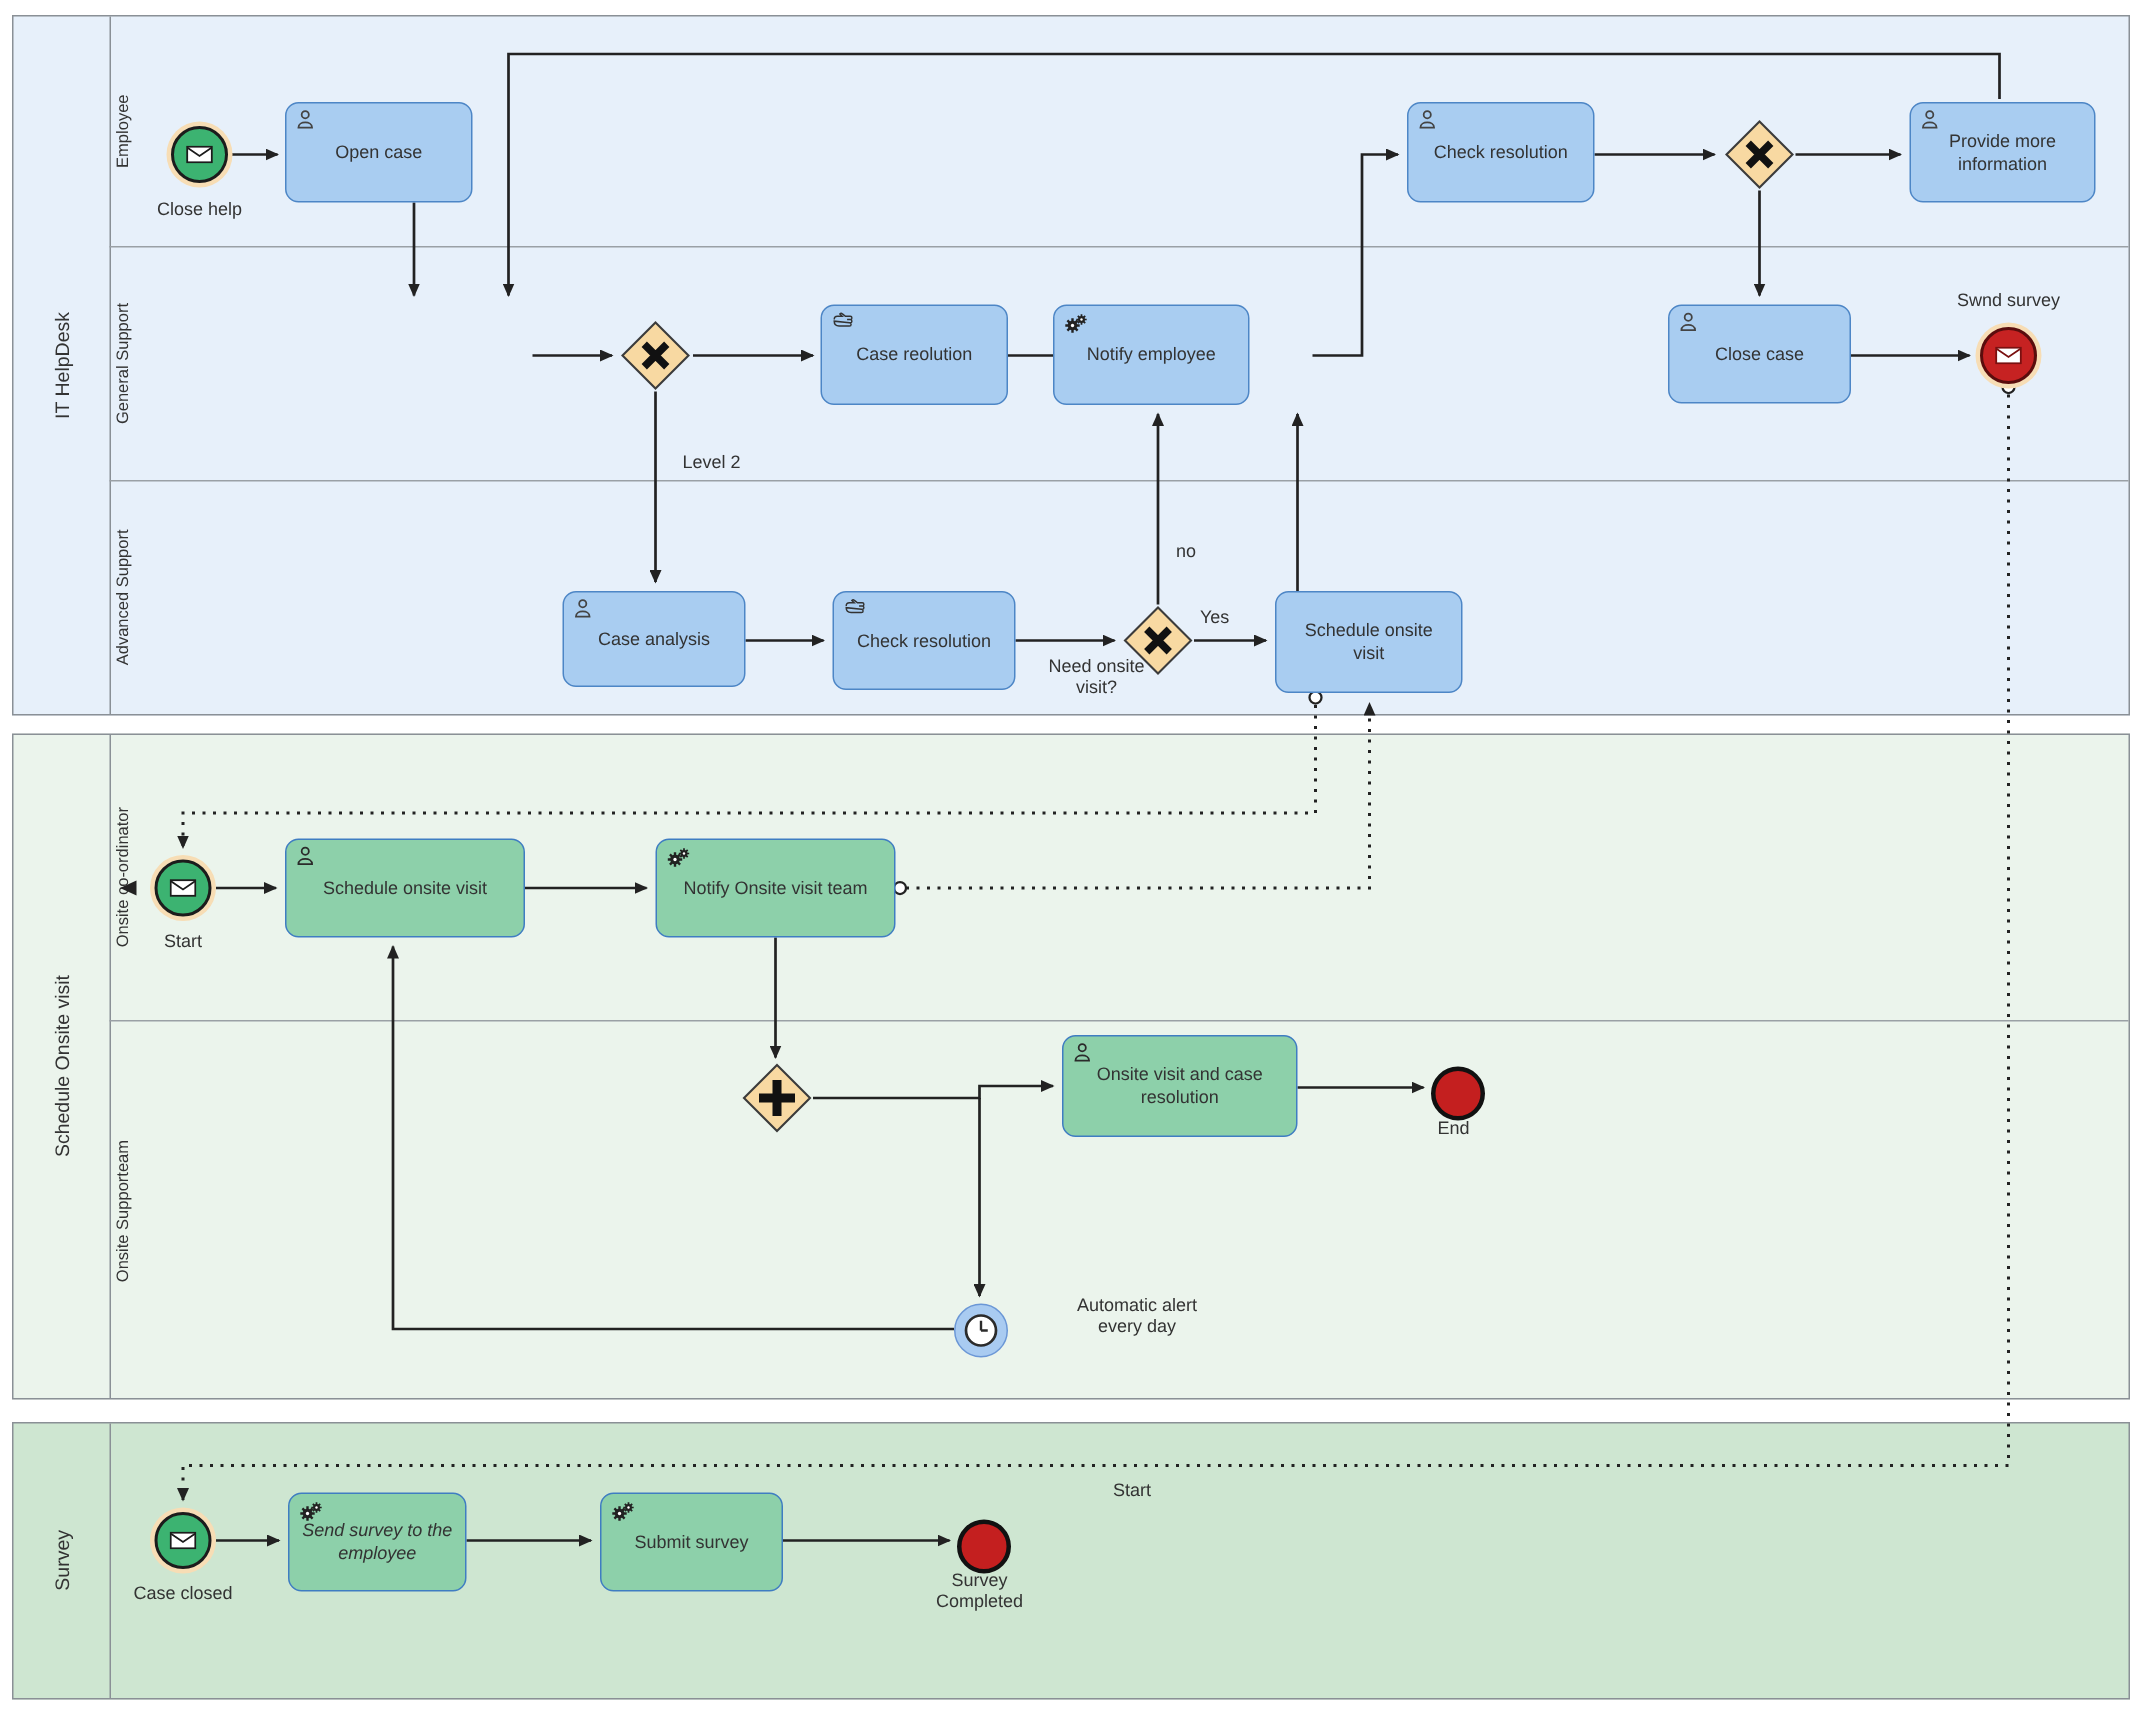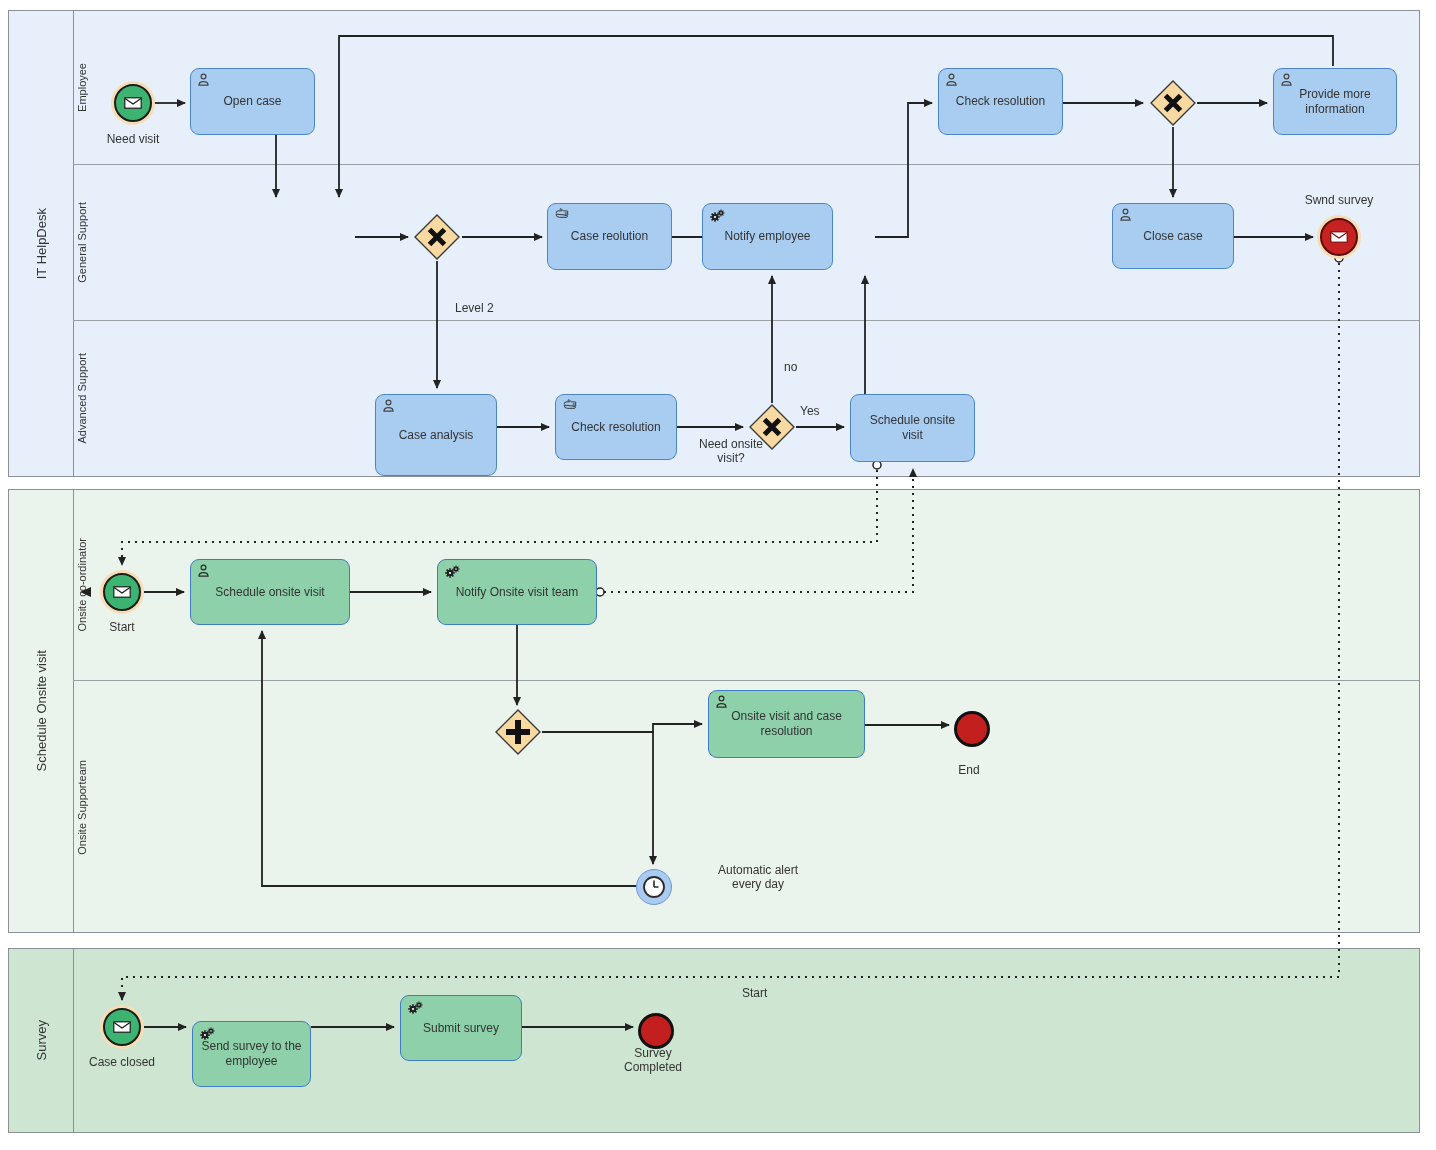--- a/index.html
+++ b/index.html
@@ -189,21 +189,21 @@
   </div>
 
   <div class="task blue" style="left:1112px;top:203px;width:122px;height:66px;">
     <span class="ticon"><svg width="13" height="13" viewBox="0 0 12 12">
           <circle cx="6" cy="3.2" r="2.2" fill="none" stroke="#444" stroke-width="1.1"></circle>
           <path d="M1.8 11.2 C1.8 6.9 10.2 6.9 10.2 11.2 Z" fill="none" stroke="#444" stroke-width="1.1"></path>
         </svg></span>
     <span>Close case</span>
   </div>
 
-  <div class="task blue" style="left:375px;top:394px;width:122px;height:82px;">
+  <div class="task blue" style="left:375px;top:394px;width:122px;height:64px;">
     <span class="ticon"><svg width="13" height="13" viewBox="0 0 12 12">
           <circle cx="6" cy="3.2" r="2.2" fill="none" stroke="#444" stroke-width="1.1"></circle>
           <path d="M1.8 11.2 C1.8 6.9 10.2 6.9 10.2 11.2 Z" fill="none" stroke="#444" stroke-width="1.1"></path>
         </svg></span>
     <span>Case analysis</span>
   </div>
 
   <div class="task blue" style="left:555px;top:394px;width:122px;height:66px;">
     <span class="ticon"><svg width="15" height="12" viewBox="0 0 14 11">
           <path d="M2 4.6 q0 -2 2 -2 h3 l-1.5 -1.5 q0.8 -0.8 1.6 0 L9 2.6 h3 q1 0 1 1 t-1 1 h-2 m2 0 q1 0 1 1 t-1 1 h-2 m1.5 0 q1 0 1 1 t-1 1 H5 q-3 0 -3 -3 z" fill="none" stroke="#333" stroke-width="0.9"></path>
@@ -232,21 +232,21 @@
   </div>
 
   <div class="task green" style="left:708px;top:690px;width:157px;height:68px;">
     <span class="ticon"><svg width="13" height="13" viewBox="0 0 12 12">
           <circle cx="6" cy="3.2" r="2.2" fill="none" stroke="#2b2b2b" stroke-width="1.1"></circle>
           <path d="M1.8 11.2 C1.8 6.9 10.2 6.9 10.2 11.2 Z" fill="none" stroke="#2b2b2b" stroke-width="1.1"></path>
         </svg></span>
     <span>Onsite visit and case resolution</span>
   </div>
 
-  <div class="task green" style="left:192px;top:1021px;width:119px;height:66px;">
+  <div class="task green" style="left:192px;top:995px;width:119px;height:66px;font-style:italic;">
     <span class="ticon"><svg width="17" height="15" viewBox="0 0 17 15">
           <use href="#gear" transform="translate(6,9)"></use>
           <use href="#gear" transform="translate(12,5) scale(0.72)"></use>
         </svg></span>
     <span>Send survey to the employee</span>
   </div>
 
   <div class="task green" style="left:400px;top:995px;width:122px;height:66px;">
     <span class="ticon"><svg width="17" height="15" viewBox="0 0 17 15">
           <use href="#gear" transform="translate(6,9)"></use>
@@ -326,24 +326,24 @@
             <rect x="0.8" y="0.8" width="16.4" height="10.4" fill="#fff" stroke="#1c1c1c" stroke-width="1.2"></rect>
             <path d="M1 1.5 L9 7 L17 1.5" fill="none" stroke="#1c1c1c" stroke-width="1.2"></path>
           </svg></span>
       </span>
   </div>
 
   <div class="event" style="left:638px;top:1013px;">
       <span class="end-circle"></span>
     </div>
 
-  <div class="nlabel" style="left:83px;top:133px;width:100px;">Need visit</div>
+  <div class="nlabel" style="left:83px;top:133px;width:100px;">Close help</div>
   <div class="nlabel" style="left:1294px;top:194px;width:90px;">Swnd survey</div>
   <div class="nlabel" style="left:97px;top:621px;width:50px;">Start</div>
-  <div class="nlabel" style="left:944px;top:764px;width:50px;">End</div>
+  <div class="nlabel" style="left:944px;top:746px;width:50px;">End</div>
   <div class="nlabel" style="left:711px;top:864px;width:94px;white-space:pre-line;">Automatic alert
 every day</div>
   <div class="nlabel" style="left:72px;top:1056px;width:100px;">Case closed</div>
   <div class="nlabel" style="left:608px;top:1047px;width:90px;white-space:pre-line;">Survey
 Completed</div>
 
   <div class="elabel" style="left:455px;top:266px;margin-top:36px;">Level 2</div>
   <div class="elabel" style="left:784px;top:361px;">no</div>
   <div class="elabel" style="left:800px;top:405px;">Yes</div>
   <div class="elabel" style="left:686px;top:438px;width:90px;text-align:center;">Need onsite visit?</div>

